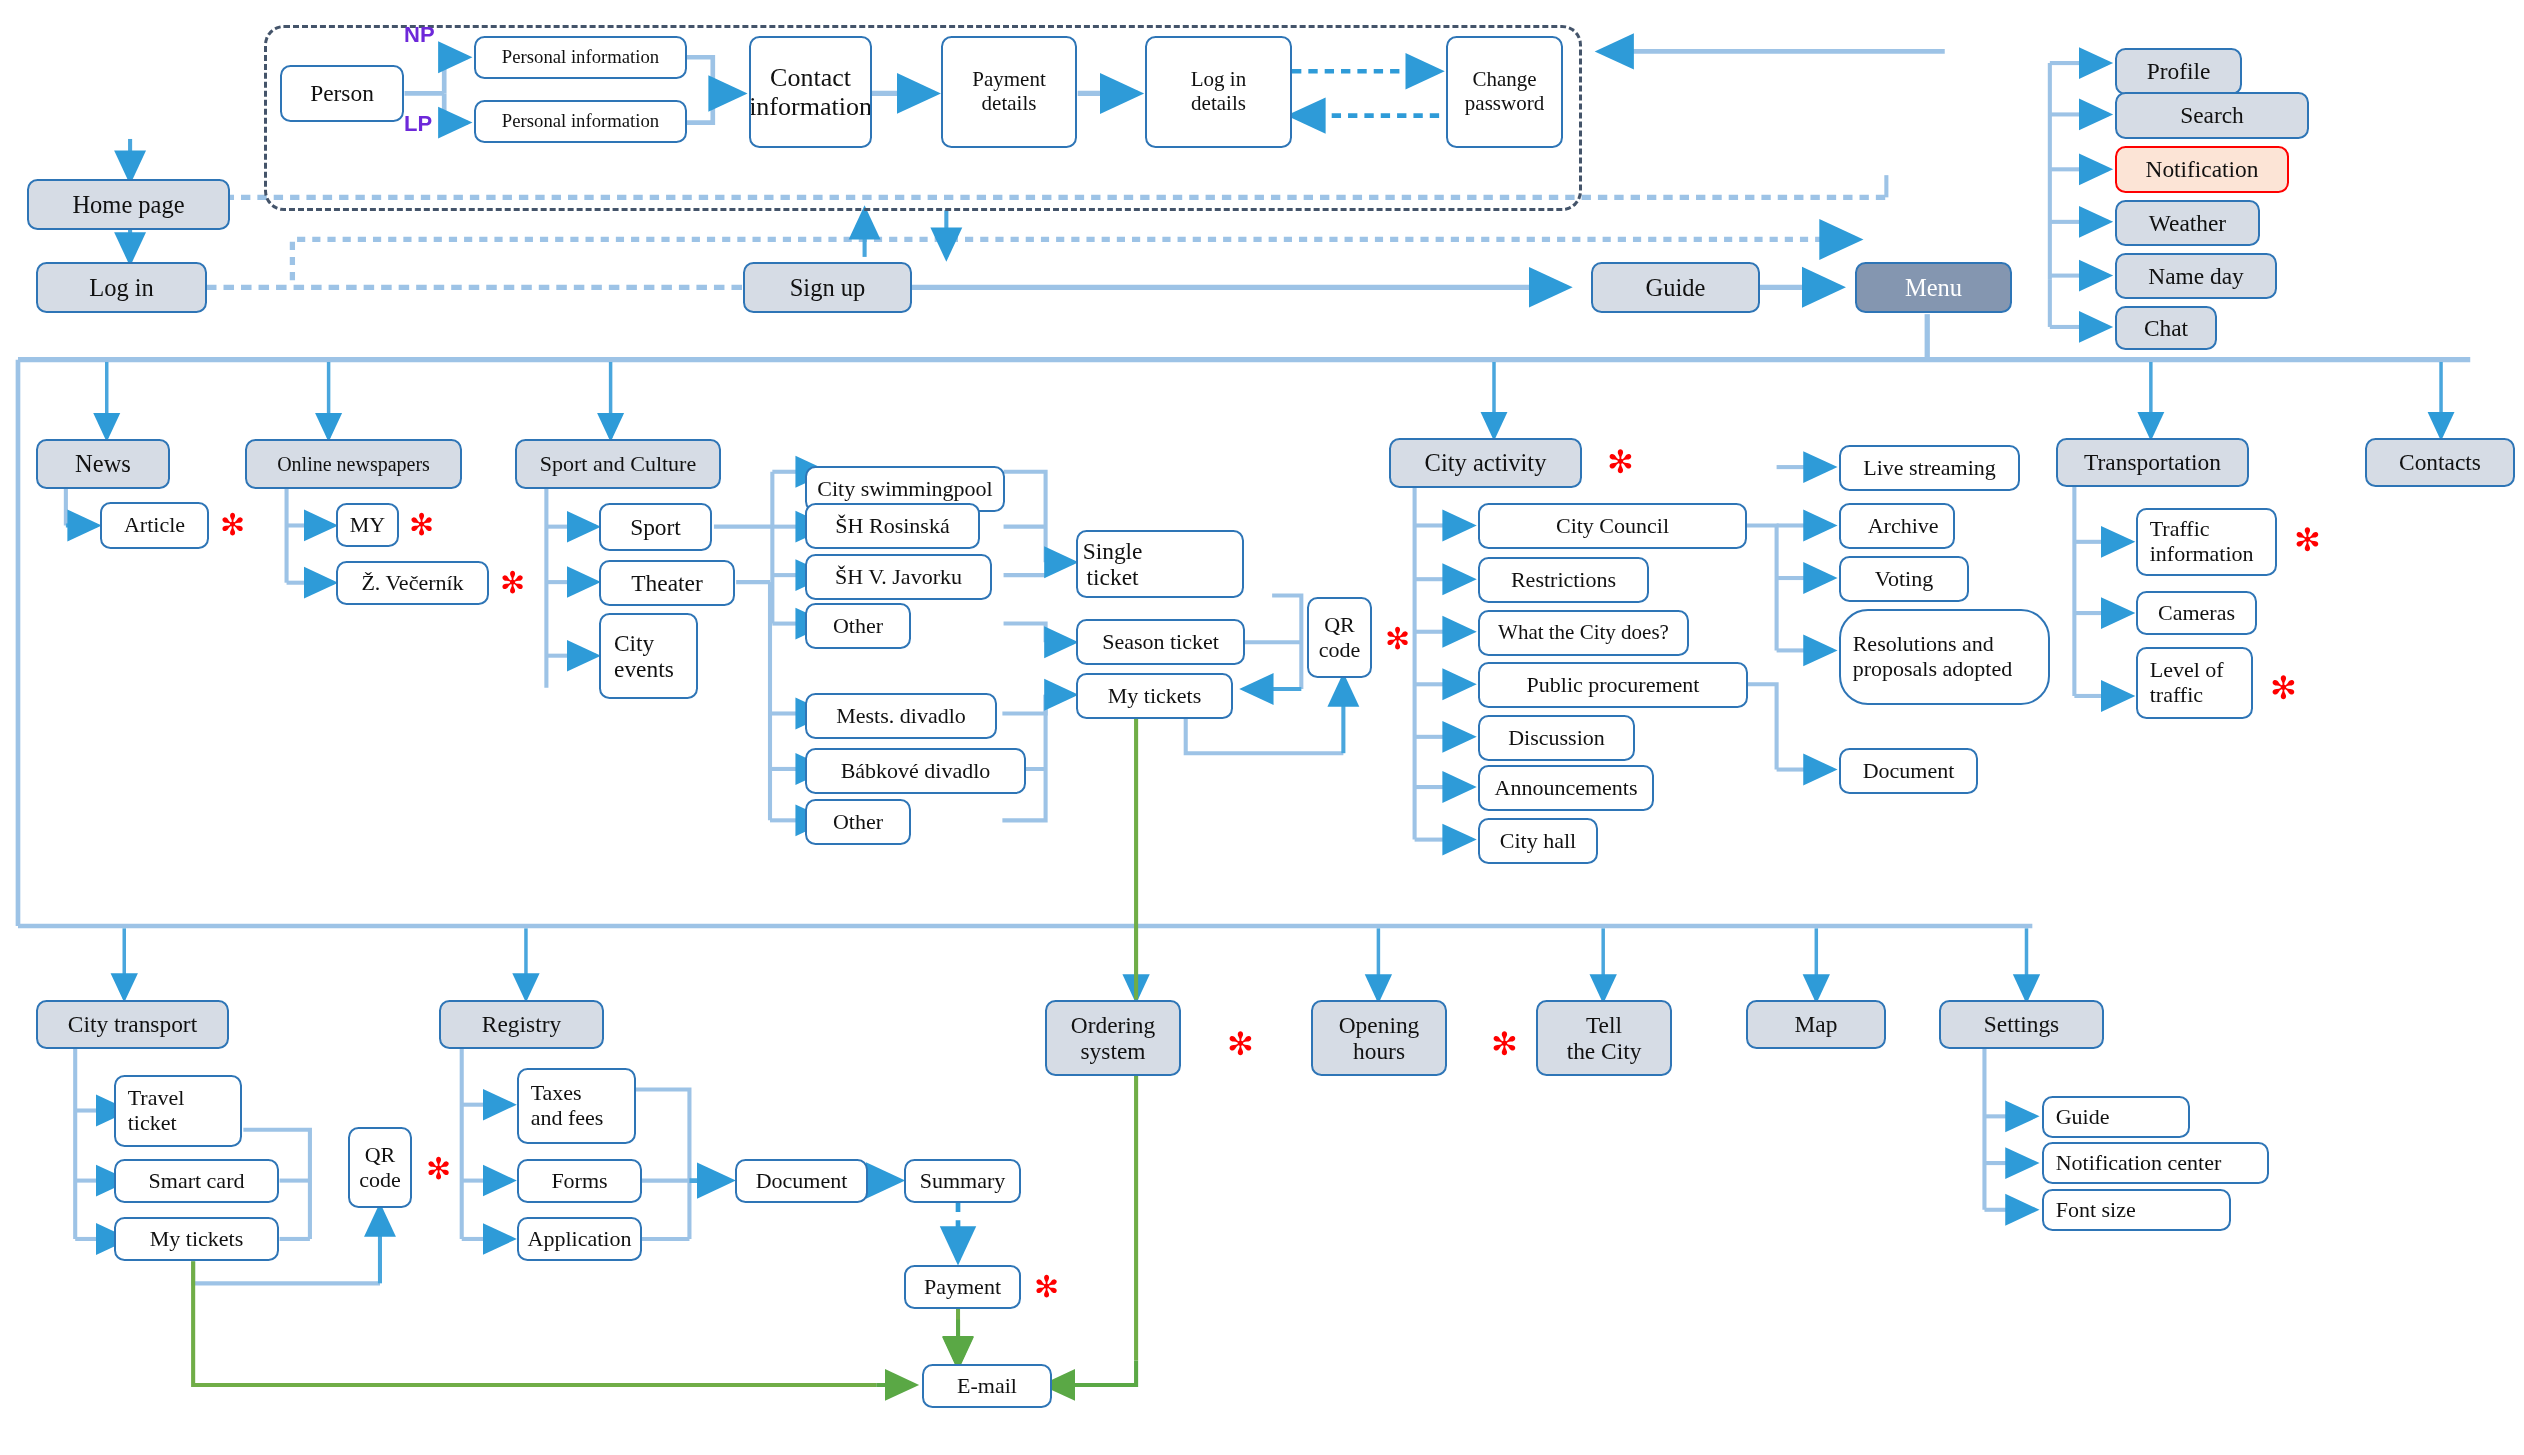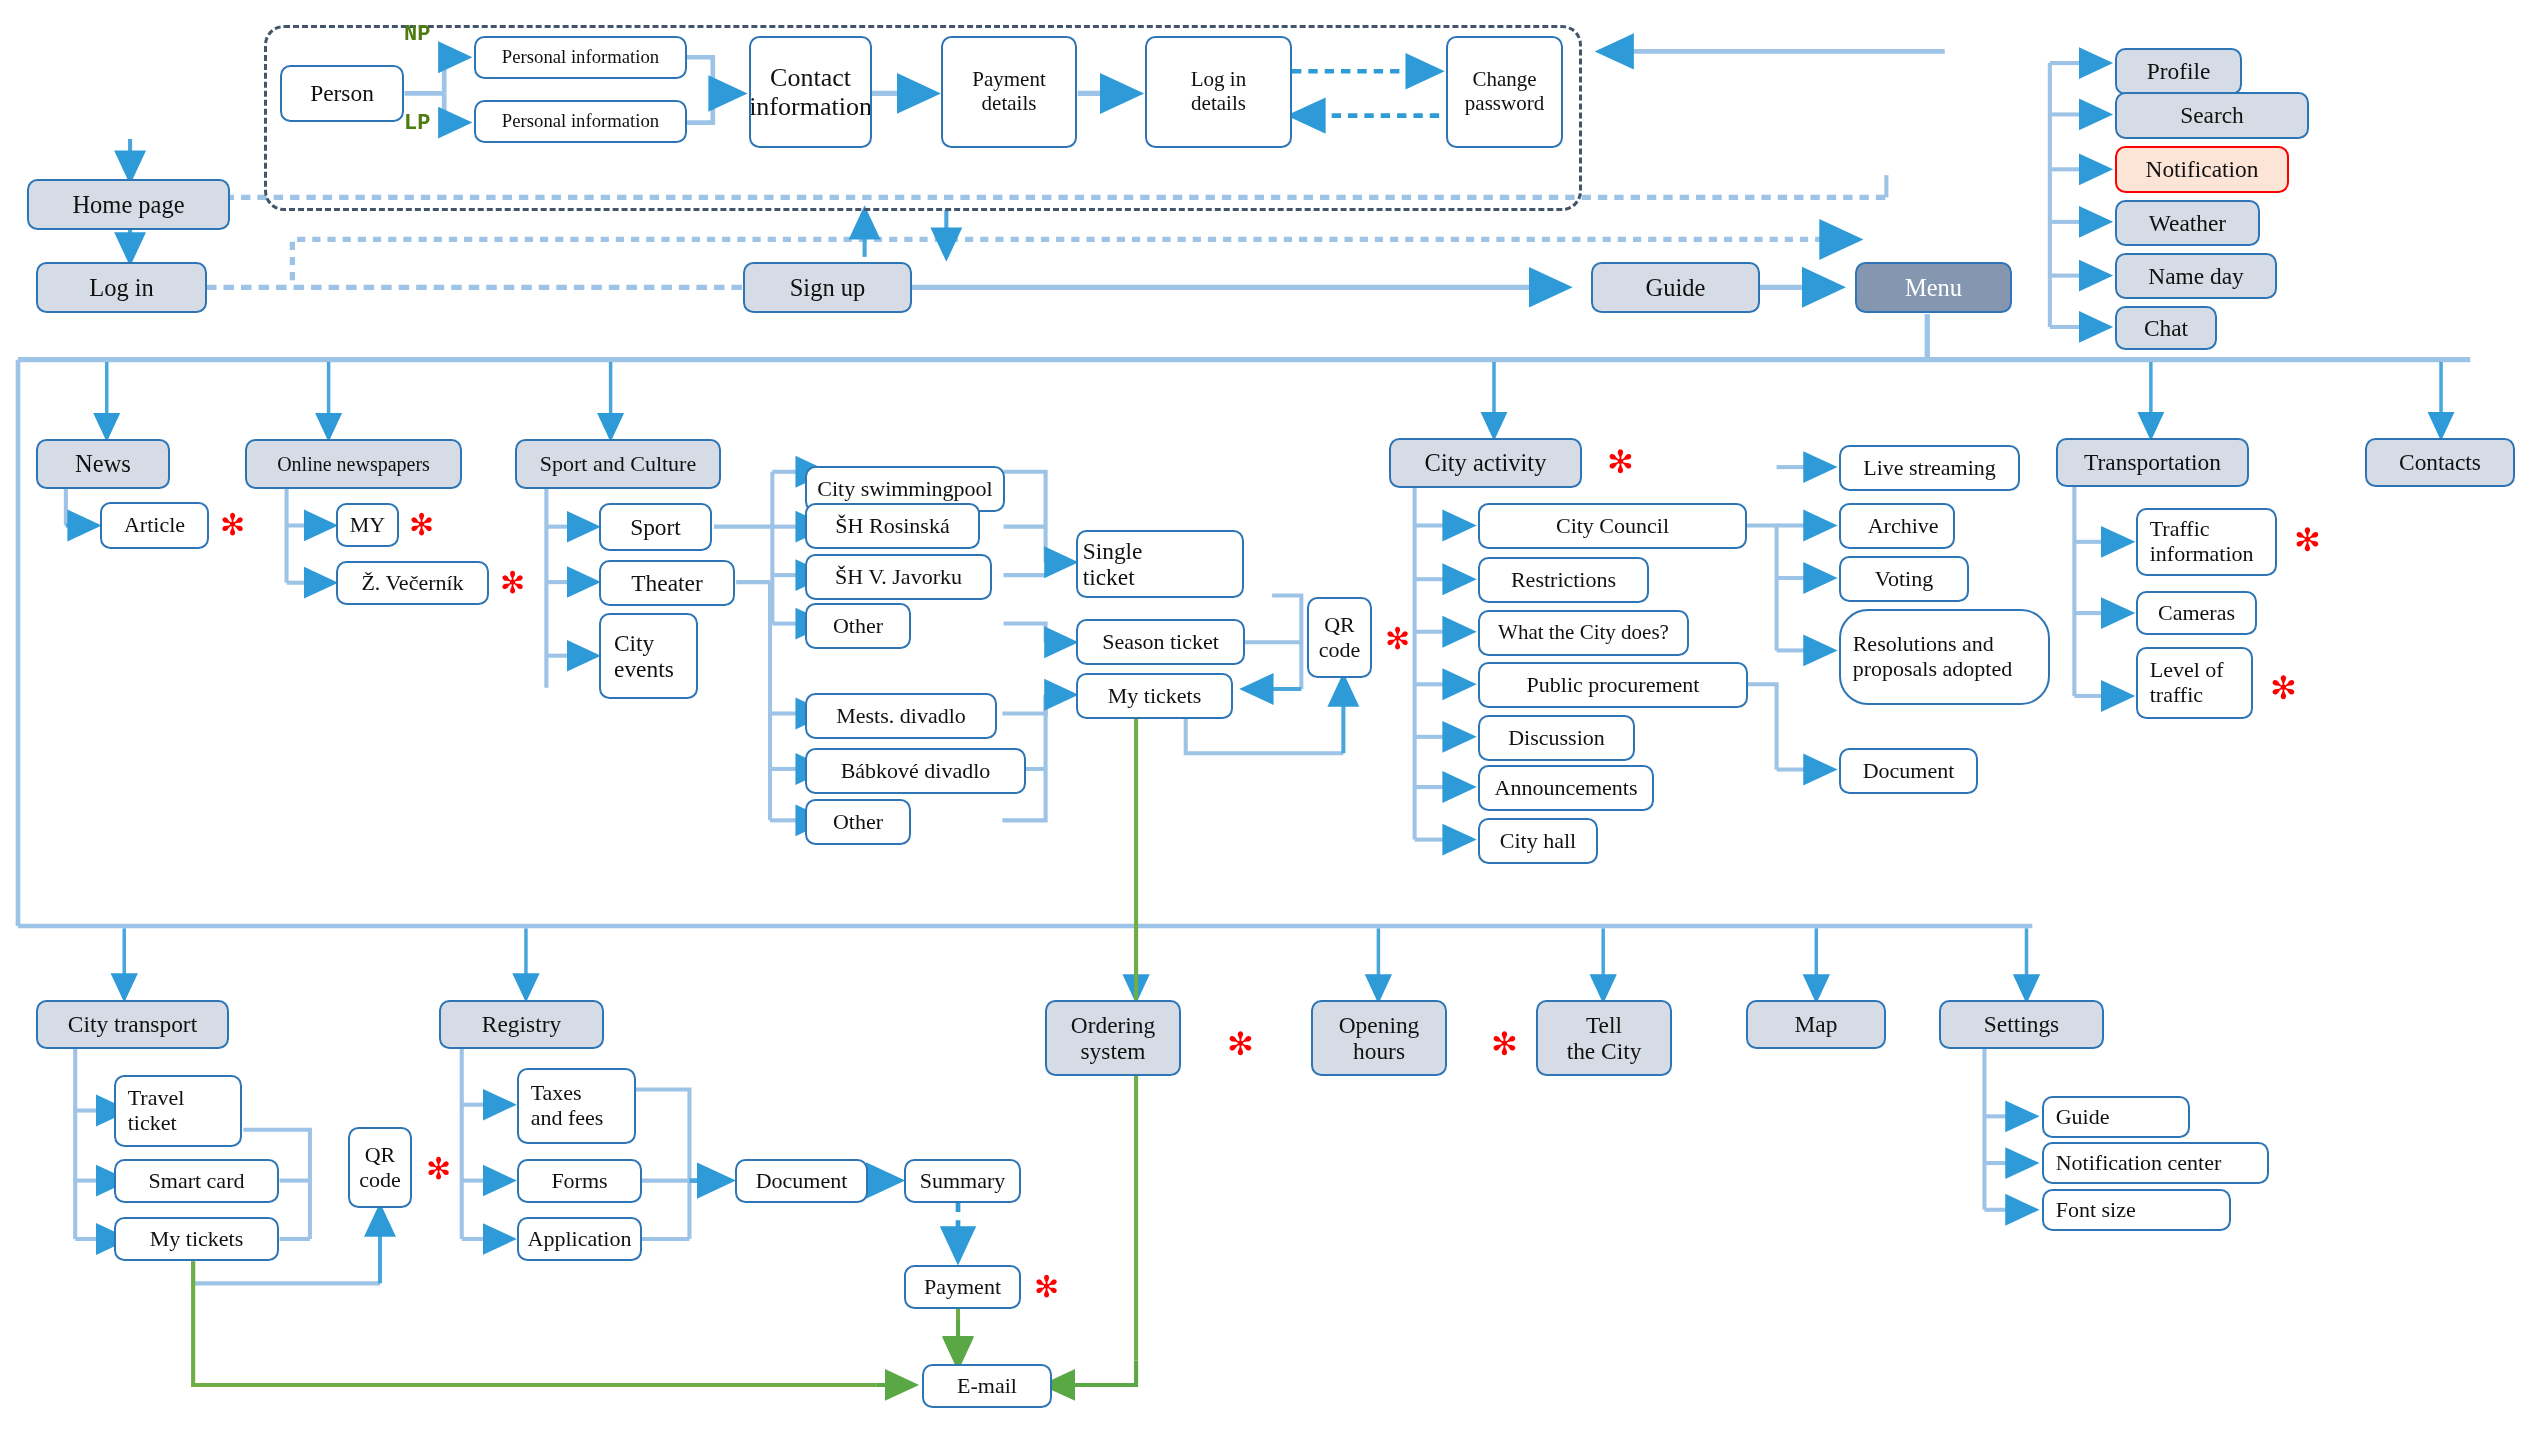--- a/index.html
+++ b/index.html
@@ -10,21 +10,21 @@
 
   .node{position:absolute;box-sizing:border-box;display:flex;align-items:center;
         justify-content:center;text-align:center;border-radius:10.5px;
         border:2.9px solid #2e75b6;background:#ffffff;color:#111;
         font-family:"Liberation Serif", serif;line-height:1.12;
         padding:1.2px 4.7px;overflow:hidden;}
   .node.grey{background:#d6dce5;}
   .node.dark{background:#8496b0;color:#ffffff;border-color:#2e75b6;}
   .node.alert{background:#fce4d6;border-color:#ff0000;border-width:2.9px;}
 
-  .label{position:absolute;font-family:Liberation Mono, monospace;color:#4d7c0f;
+  .label{position:absolute;font-family:Liberation Sans, sans-serif;color:#6d28d9;
          font-weight:700;}
   .star{position:absolute;color:#ff0000;font-weight:700;line-height:1;
         font-family:"DejaVu Sans", sans-serif;}
 
   .dashbox{position:absolute;box-sizing:border-box;border:3.5px dashed #44546a;
            border-radius:20px;background:transparent;}
 </style>
 </head>
 <body>
 
@@ -520,21 +520,21 @@
   </div>
 
   <div class="node" style="left:805px;top:748px;width:221px;height:46px;font-size:22px;">
     <span>Bábkové divadlo</span>
   </div>
 
   <div class="node" style="left:805px;top:799px;width:106px;height:46px;font-size:22px;">
     <span>Other</span>
   </div>
 
-  <div class="node" style="left:1076px;top:530px;width:168px;height:68px;font-size:23.4px;justify-content:flex-start;text-align:left;">
+  <div class="node" style="left:1076px;top:530px;width:168px;height:68px;font-size:23.4px;justify-content:flex-start;text-align:center;">
     <span style="white-space:pre-line">Single
 ticket</span>
   </div>
 
   <div class="node" style="left:1076px;top:619px;width:169px;height:46px;font-size:22px;">
     <span>Season ticket</span>
   </div>
 
   <div class="node" style="left:1076px;top:673px;width:157px;height:46px;font-size:22px;">
     <span>My tickets</span>

